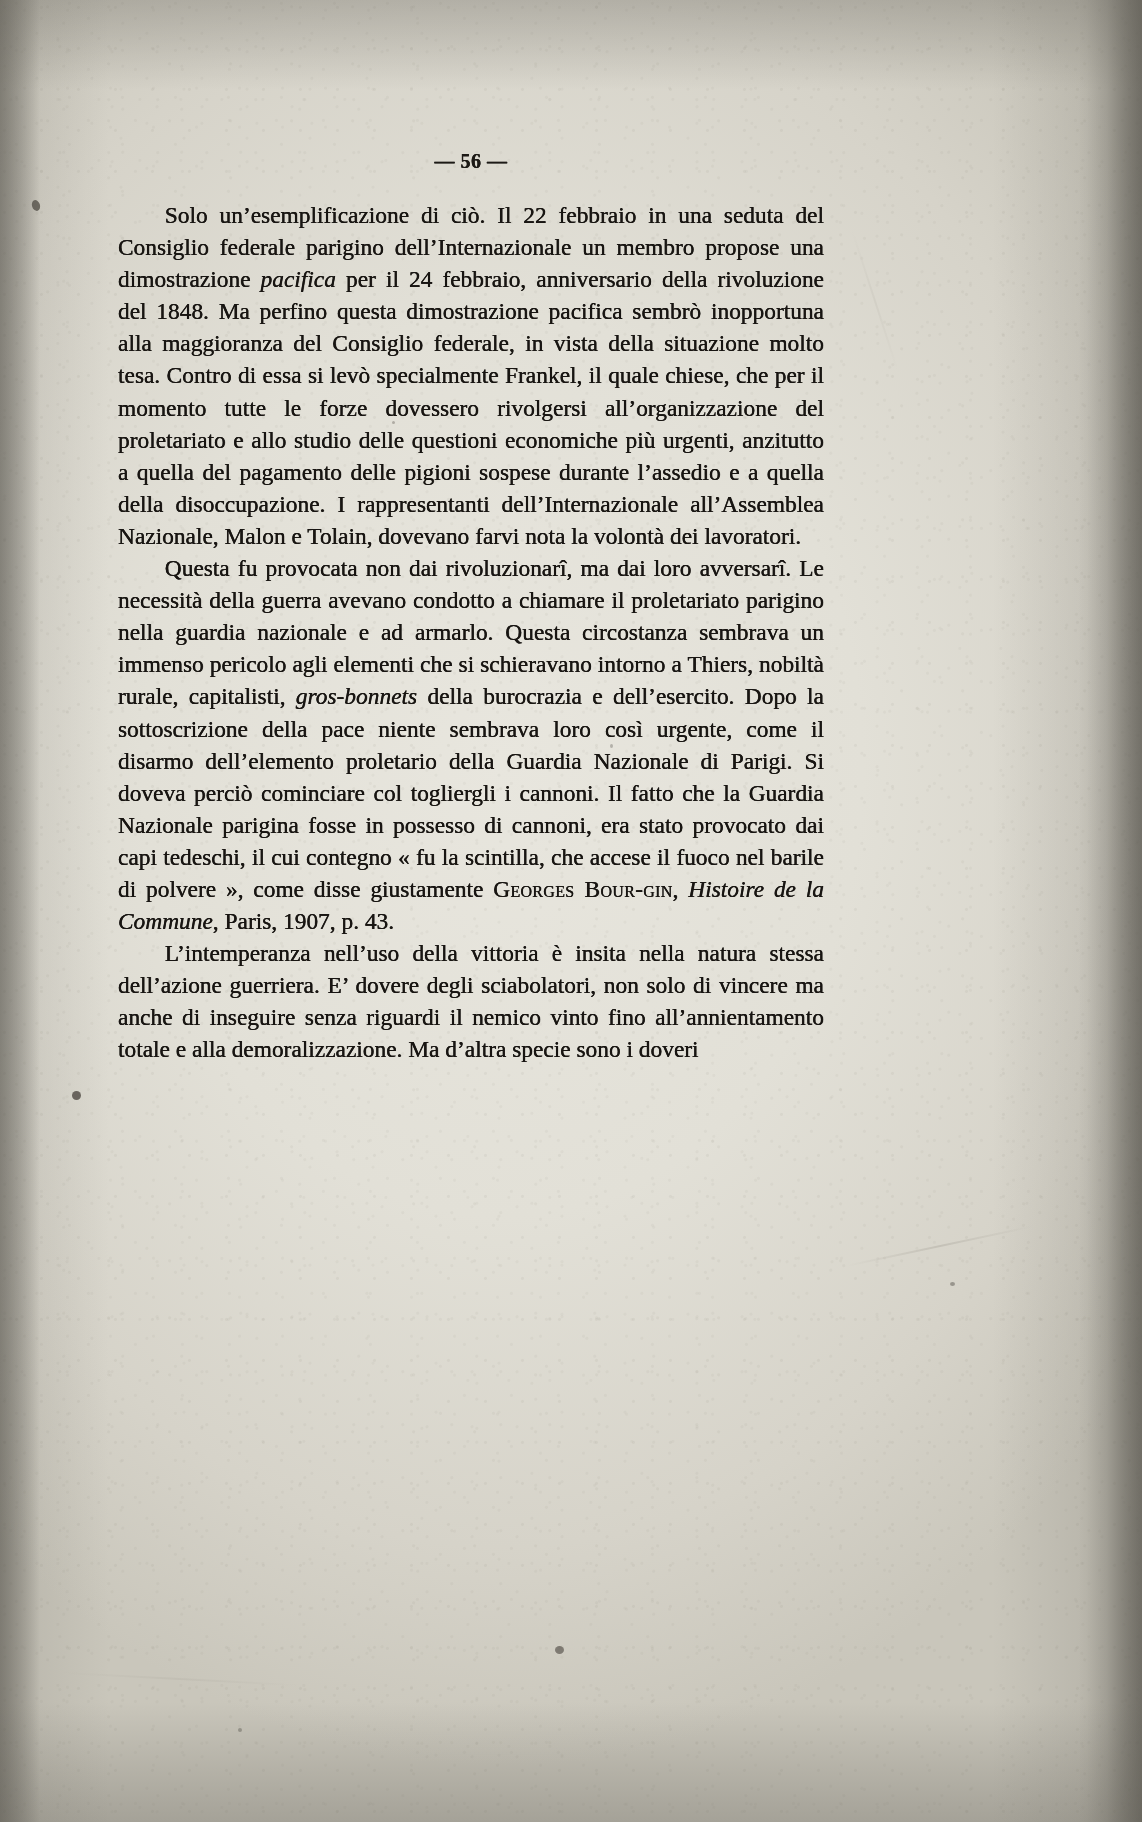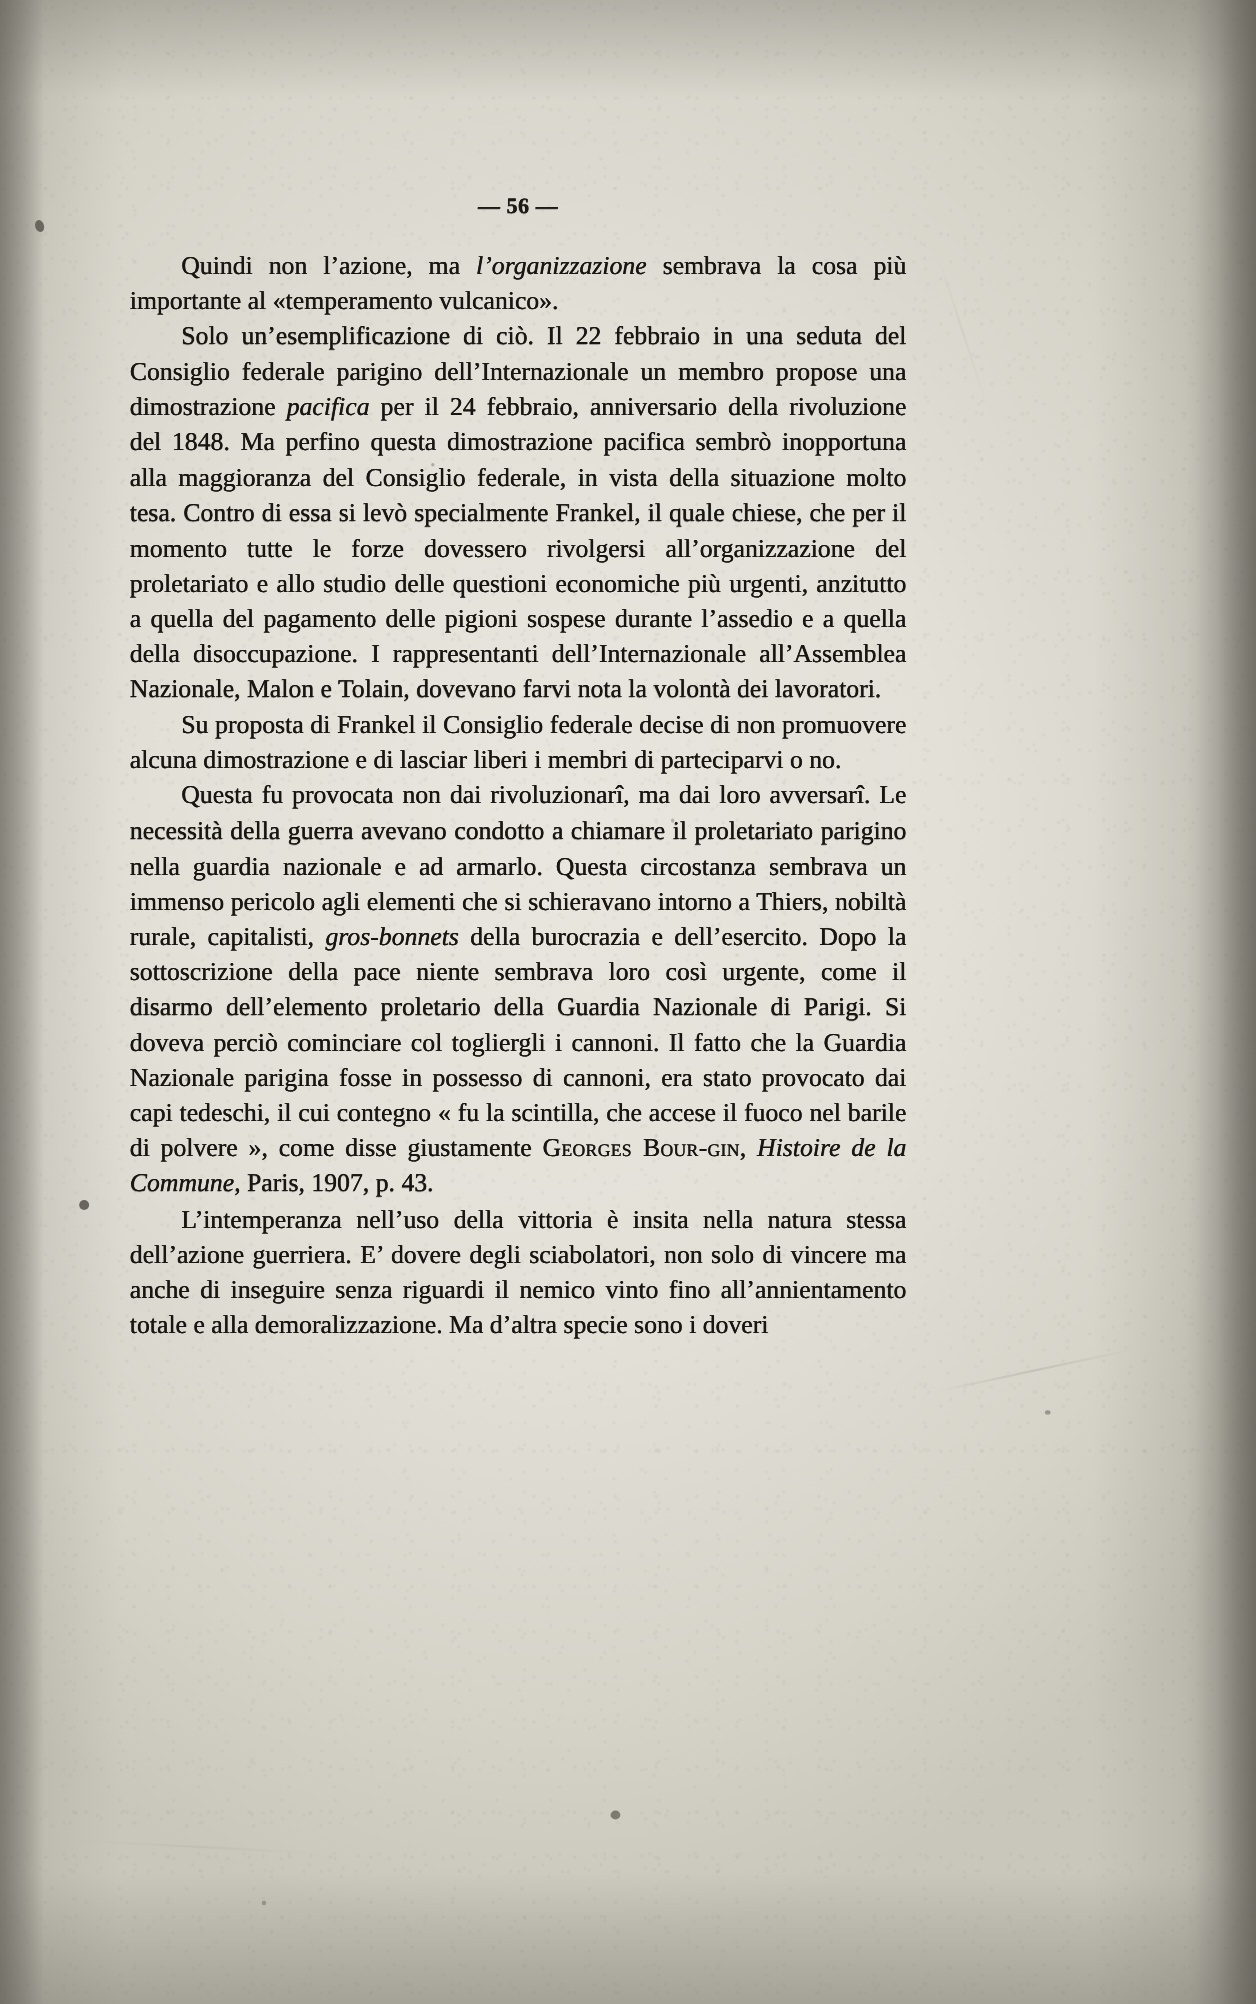--- a/index.html
+++ b/index.html
@@ -78,21 +78,20 @@
     color: #1c1a17;
   }
 
   .folio {
     text-align: center;
     font-size: 20px;
     font-weight: bold;
     letter-spacing: .5px;
     margin-bottom: 26px;
     color: #23201c;
-    margin-top: 27px;
   }
 
   .body-text {
     font-size: 23.4px;
     line-height: 32.1px;
     text-align: justify;
     text-justify: inter-word;
     -webkit-hyphens: none;
     hyphens: none;
     color: #1e1b18;
@@ -163,21 +162,19 @@
 
   <div class="scuff sc1"></div>
   <div class="scuff sc2"></div>
   <div class="scuff sc3"></div>
 
   <div class="textblock">
 
     <div class="folio inked">— 56 —</div>
 
     <div class="body-text inked" id="body">
-        <p><span>Quindi non l’azione, ma </span><i>l’organizzazione</i><span> sembrava la cosa più importante al «temperamento vulcanico».</span></p>
         <p><span>Solo un’esemplificazione di ciò. Il 22 febbraio in una seduta del Consiglio federale parigino dell’Internazionale un membro propose una dimostrazione </span><i>pacifica</i><span> per il 24 febbraio, anniversario della rivoluzione del 1848. Ma perfino questa dimostrazione pacifica sembrò inopportuna alla maggioranza del Consiglio federale, in vista della situazione molto tesa. Contro di essa si levò specialmente Frankel, il quale chiese, che per il momento tutte le forze dovessero rivolgersi all’organizzazione del proletariato e allo studio delle questioni economiche più urgenti, anzitutto a quella del pagamento delle pigioni sospese durante l’assedio e a quella della disoccupazione. I rappresentanti dell’Internazionale all’Assemblea Nazionale, Malon e Tolain, dovevano farvi nota la volontà dei lavoratori.</span></p>
-        <p><span>Su proposta di Frankel il Consiglio federale decise di non promuovere alcuna dimostrazione e di lasciar liberi i membri di parteciparvi o no.</span></p>
         <p><span>Questa fu provocata non dai rivoluzionarî, ma dai loro avversarî. Le necessità della guerra avevano condotto a chiamare il proletariato parigino nella guardia nazionale e ad armarlo. Questa circostanza sembrava un immenso pericolo agli elementi che si schieravano intorno a Thiers, nobiltà rurale, capitalisti, </span><i>gros-bonnets</i><span> della burocrazia e dell’esercito. Dopo la sottoscrizione della pace niente sembrava loro così urgente, come il disarmo dell’elemento proletario della Guardia Nazionale di Parigi. Si doveva perciò cominciare col togliergli i cannoni. Il fatto che la Guardia Nazionale parigina fosse in possesso di cannoni, era stato provocato dai capi tedeschi, il cui contegno « fu la scintilla, che accese il fuoco nel barile di polvere », come disse giustamente </span><span class="smallcaps">Georges Bour-gin</span><span>, </span><i>Histoire de la Commune</i><span>, Paris, 1907, p. 43.</span></p>
         <p><span>L’intemperanza nell’uso della vittoria è insita nella natura stessa dell’azione guerriera. E’ dovere degli sciabolatori, non solo di vincere ma anche di inseguire senza riguardi il nemico vinto fino all’annientamento totale e alla demoralizzazione. Ma d’altra specie sono i doveri</span></p>
       </div>
 
   </div>
 </div>
 
 </body></html>

